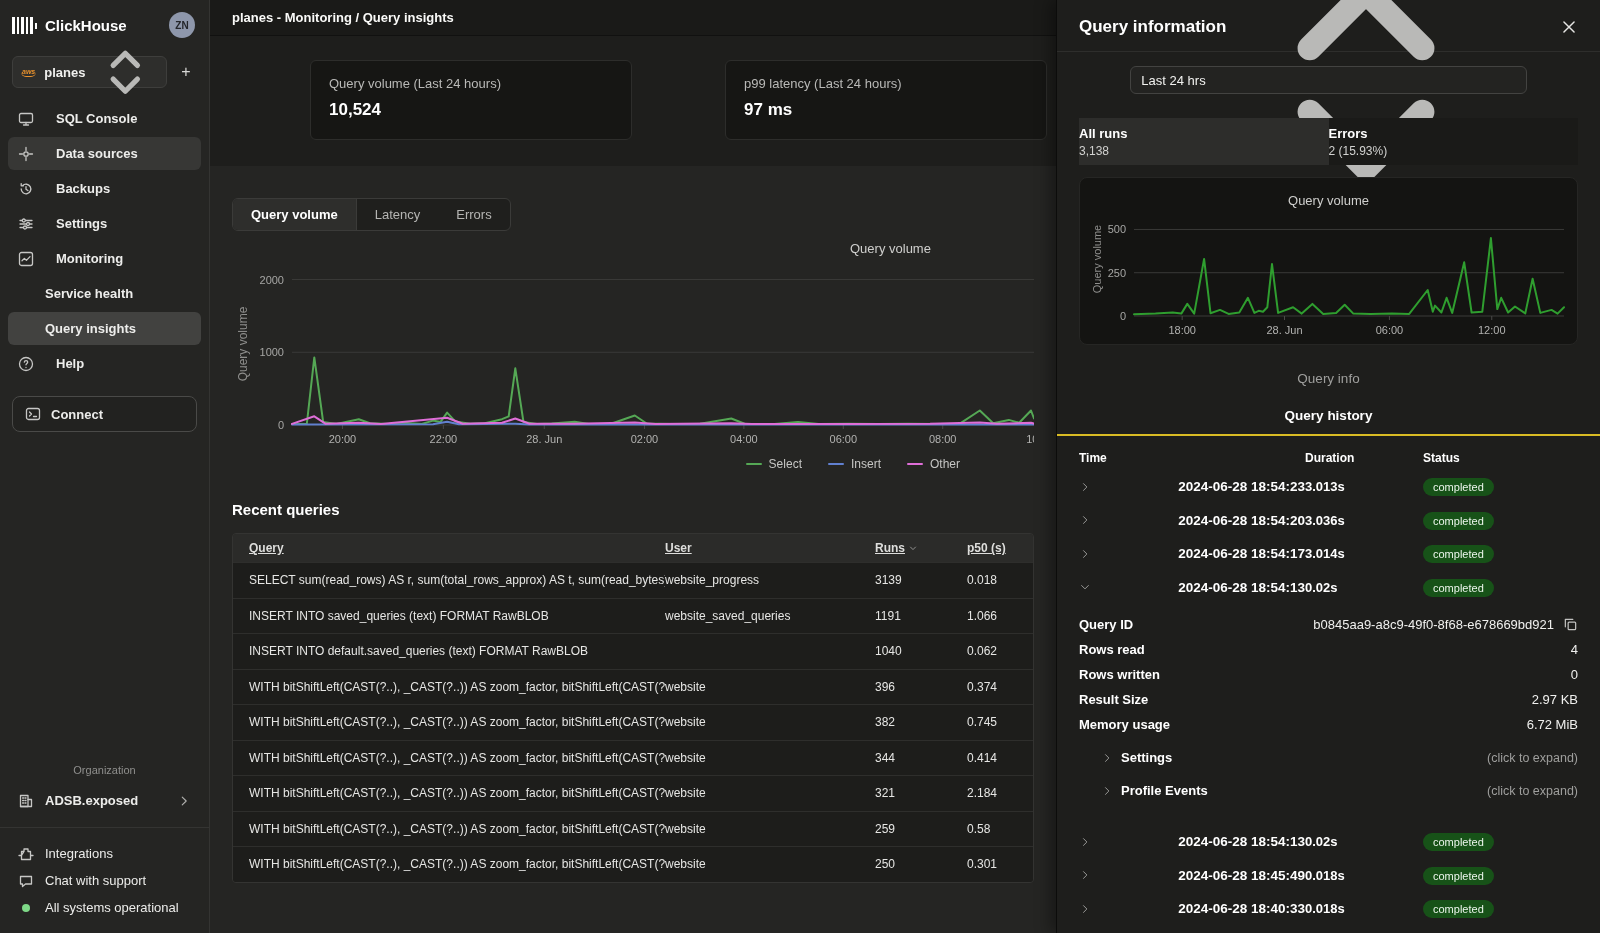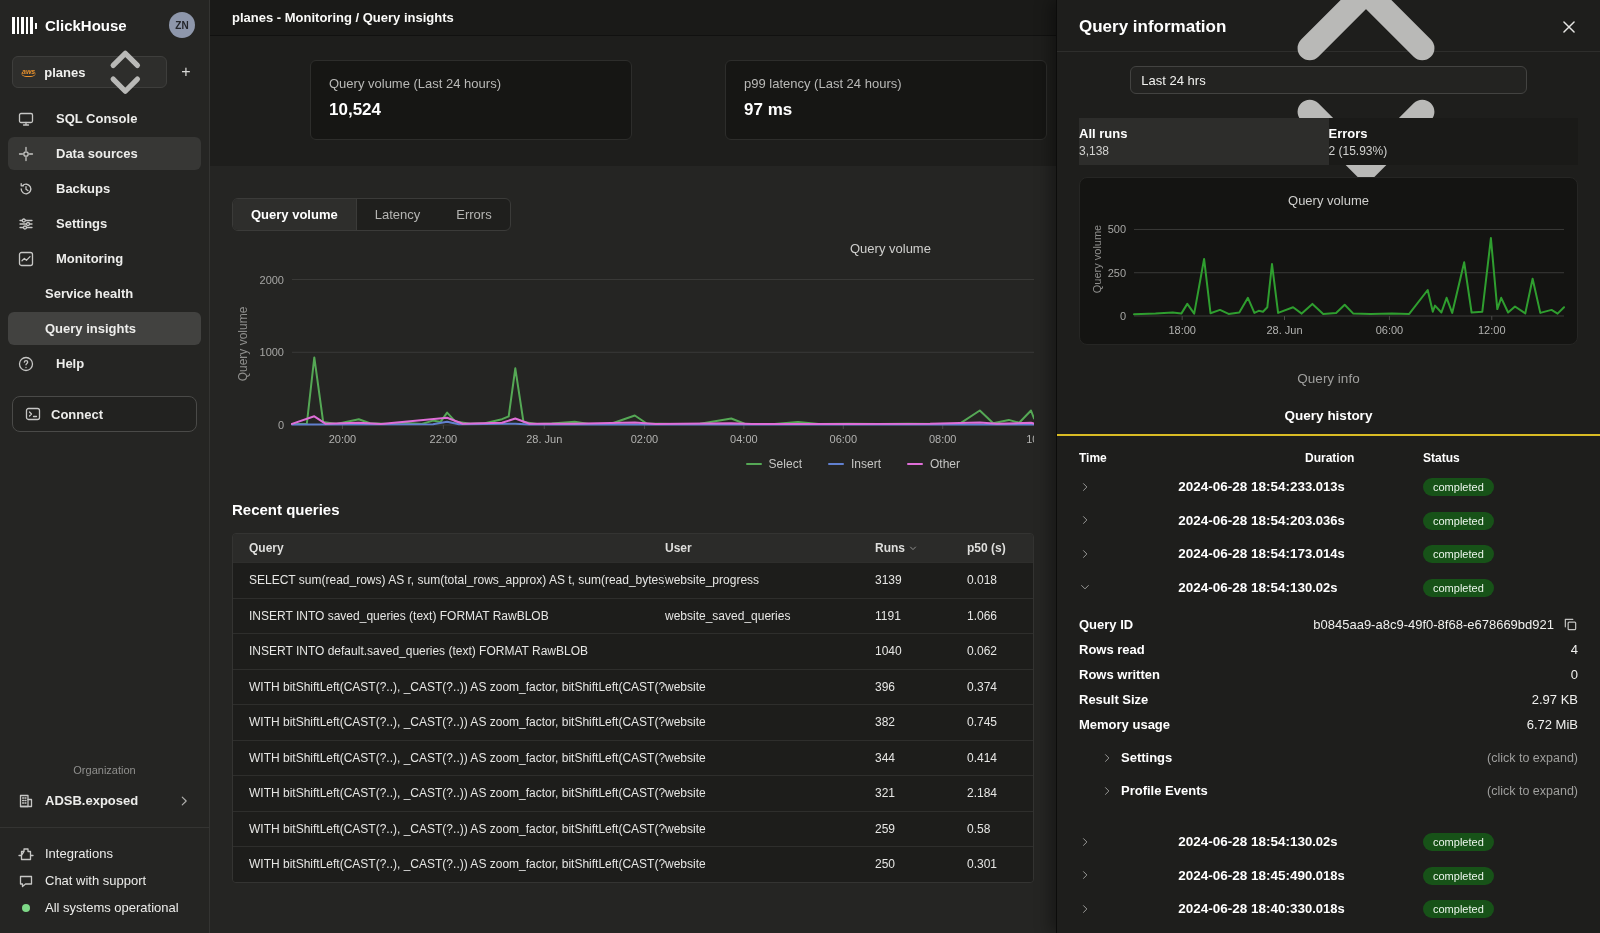--- a/index.html
+++ b/index.html
@@ -53,21 +53,21 @@
   .tab.active { background:#2e2e2c; color:#fff; font-weight:bold; border-right:1px solid #3b3b39; }
   .chart-wrap { position:relative; margin-top:10px; height:212px; }
   .chart-title { position:absolute; top:0; left:618px; font-size:13px; color:#cfcfcd; }
   .chart-ylabel { position:absolute; left:-26px; top:96px; transform:rotate(-90deg); font-size:12px; color:#8f8f8d; }
   .legend-row { display:flex; gap:26px; justify-content:flex-end; padding-right:74px; margin-top:4px; }
   .legend-item { display:flex; align-items:center; gap:7px; font-size:12px; color:#c6c6c4; cursor:pointer; }
   .legend-swatch { width:16px; height:2.5px; border-radius:2px; }
   .rq-title { font-size:15px; font-weight:bold; color:#fff; margin-top:30px; }
   .rq-table { margin-top:15px; border:1px solid #343432; border-radius:4px; overflow:hidden; }
   .rq-row { display:grid; grid-template-columns: 416px 210px 92px 1fr; align-items:center; padding:0 16px; }
-  .rq-head { background:#2b2b29; height:28px; font-size:12px; font-weight:bold; color:#dededc; }
+  .rq-head { background:#2b2b29; height:28px; font-size:12px; font-weight:bold; color:#dededc;text-decoration:underline; }
   .rq-body-row { background:#1d1d1b; height:35.5px; border-top:1px solid #2e2e2c; font-size:12px; color:#e6e6e4; cursor:pointer; }
   .rq-cell-q { white-space:nowrap; overflow:hidden; padding-right:14px; }
   .sort-ic { display:inline-flex; width:10px; height:10px; color:#a8a8a6; vertical-align:-1px; margin-left:3px; }
 
   
   .panel { width:544px; min-width:544px; background:#1e1e1c; border-left:1px solid #0c0c0b; box-shadow:-6px 0 14px rgba(0,0,0,.35); display:flex; flex-direction:column; overflow:hidden; }
   .panel-head { display:flex; align-items:center; justify-content:space-between; padding:17px 22px 14px 22px; border-bottom:1px solid #2e2e2c; }
   .panel-title { font-size:17px; font-weight:bold; color:#fff; }
   .panel-close { width:18px; height:18px; color:#e6e6e4; cursor:pointer; display:flex; }
   .range-row { display:flex; justify-content:center; padding:14px 22px 0 22px; }

